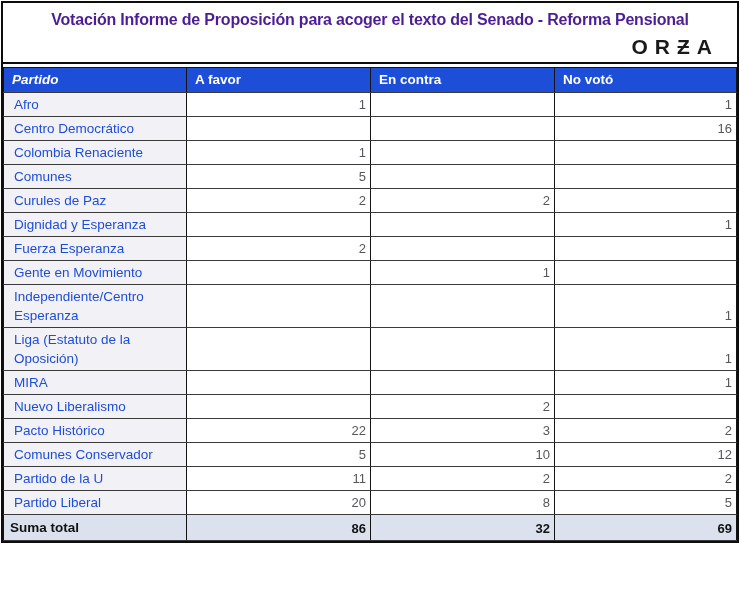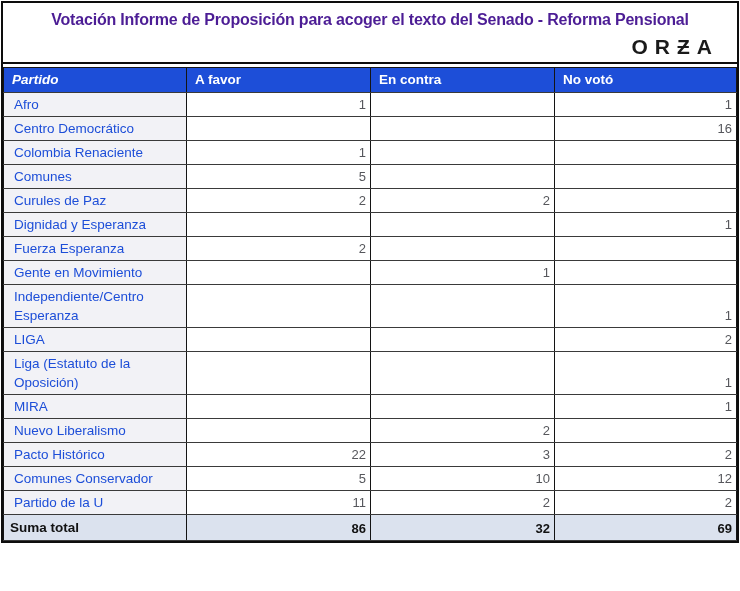--- a/index.html
+++ b/index.html
@@ -190,26 +190,20 @@
     <td class="num"></td>
   </tr>
 
   <tr>
     <td class="party">Independiente/Centro Esperanza</td>
     <td class="num"></td>
     <td class="num"></td>
     <td class="num">1</td>
   </tr>
 
-  <tr>
-    <td class="party">LIGA</td>
-    <td class="num"></td>
-    <td class="num"></td>
-    <td class="num">2</td>
-  </tr>
 
   <tr>
     <td class="party">Liga (Estatuto de la Oposición)</td>
     <td class="num"></td>
     <td class="num"></td>
     <td class="num">1</td>
   </tr>
 
   <tr>
     <td class="party">MIRA</td>
@@ -239,20 +233,26 @@
     <td class="num">12</td>
   </tr>
 
   <tr>
     <td class="party">Partido de la U</td>
     <td class="num">11</td>
     <td class="num">2</td>
     <td class="num">2</td>
   </tr>
 
+  <tr>
+    <td class="party">Partido Liberal</td>
+    <td class="num">20</td>
+    <td class="num">8</td>
+    <td class="num">5</td>
+  </tr>
 </tbody>
       <tfoot>
         <tr>
           <td>Suma total</td>
           <td class="num">86</td>
           <td class="num">32</td>
           <td class="num">69</td>
         </tr>
       </tfoot>
     </table>

